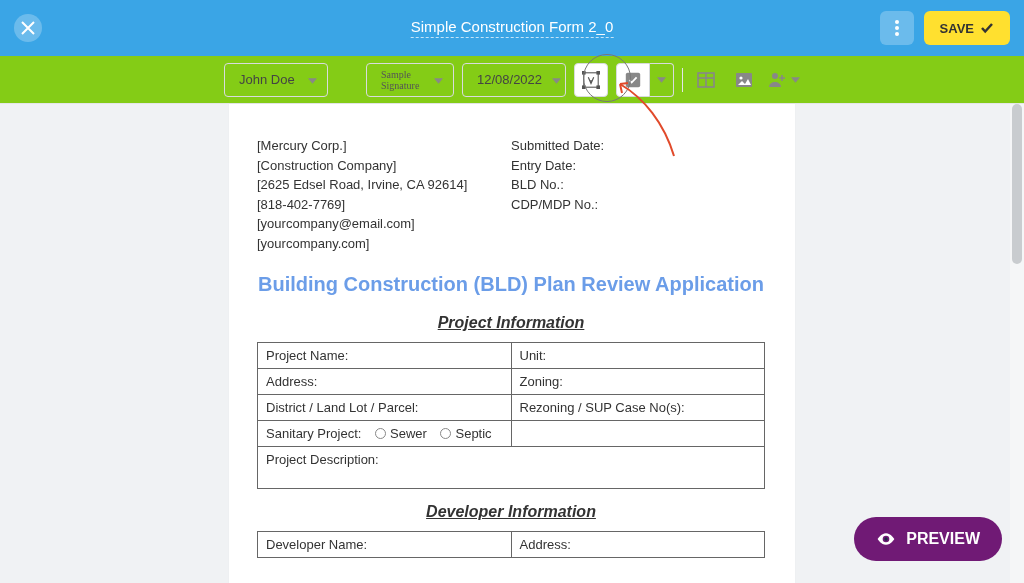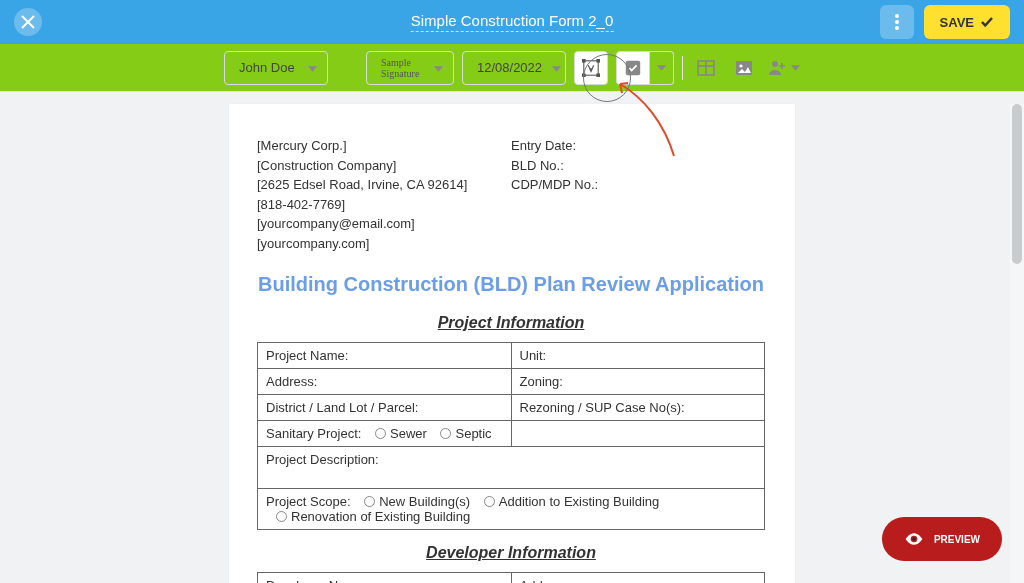--- a/index.html
+++ b/index.html
@@ -1,18 +1,18 @@
 <!DOCTYPE html>
 <html><head>
 <meta charset="utf-8">
 <style>
   * { box-sizing: border-box; margin: 0; padding: 0; }
   html, body { width: 1024px; height: 583px; overflow: hidden; font-family: Arial, Helvetica, sans-serif; background: #f0f2f4; }
   
-  .topbar { height: 44px; background: #3aa5e6; display: flex; align-items: center; padding: 0 14px; position: relative; }
+  .topbar { height: 56px; background: #3aa5e6; display: flex; align-items: center; padding: 0 14px; position: relative; }
   .close-btn { width: 28px; height: 28px; background: rgba(255,255,255,0.25); border-radius: 50%; display: flex; align-items: center; justify-content: center; cursor: pointer; }
   .close-btn svg { width: 14px; height: 14px; fill: #fff; }
   .topbar-title { position: absolute; left: 50%; transform: translateX(-50%); color: #fff; font-size: 15px; border-bottom: 1px dashed rgba(255,255,255,0.7); padding-bottom: 2px; }
   .topbar-right { margin-left: auto; display: flex; align-items: center; gap: 10px; padding-left: 48px; }
   .menu-btn { width: 34px; height: 34px; background: rgba(255,255,255,0.25); border-radius: 6px; display: flex; align-items: center; justify-content: center; cursor: pointer; }
   .menu-btn svg { width: 4px; height: 16px; fill: #fff; }
   .save-btn { height: 34px; padding: 0 16px; background: #ffe02f; border-radius: 6px; display: flex; align-items: center; gap: 6px; font-size: 13px; font-weight: 600; color: #333; cursor: pointer; }
   .save-btn svg { width: 14px; height: 14px; stroke: #333; fill: none; stroke-width: 2.5; }
   
   .toolbar { height: 48px; background: #84cc16; border-bottom: 1px solid #e4e6e8; display: flex; align-items: center; justify-content: center; gap: 8px; position: relative; }
@@ -47,21 +47,21 @@
   .doc-title { text-align: center; color: #6b9de8; font-size: 20px; font-weight: 700; margin-top: 20px; margin-bottom: 18px; }
   .sec-title { text-align: center; font-style: italic; font-weight: 700; text-decoration: underline; font-size: 16px; margin: 14px 0 10px 0; color: #333; }
   table.form { width: 100%; border-collapse: collapse; font-size: 13px; }
   table.form td { border: 1px solid #666; padding: 5px 8px; color: #333; }
   .opt { display: inline-block; margin-left: 10px; text-align: center; }
   .opt::before { content: ""; display: inline-block; width: 9px; height: 9px; border: 1px solid #888; border-radius: 50%; margin-right: 4px; vertical-align: -1px; }
   
   .scroll-track { position: absolute; top: 104px; bottom: 0; right: 0; width: 14px; background: #f5f6f7; }
   .scroll-thumb { position: absolute; top: 0; right: 2px; width: 10px; height: 160px; background: #c9cccf; border-radius: 5px; }
   
-  .preview-btn { position: absolute; right: 22px; bottom: 22px; height: 44px; padding: 0 22px; background: #b91c1c; color: #fff; border-radius: 22px; display: flex; align-items: center; gap: 10px; font-size: 10px; font-weight: 600; cursor: pointer; }
+  .preview-btn { position: absolute; right: 22px; bottom: 22px; height: 44px; padding: 0 22px; background: #701a75; color: #fff; border-radius: 22px; display: flex; align-items: center; gap: 10px; font-size: 16px; font-weight: 600; cursor: pointer; }
   .preview-btn svg { width: 20px; height: 20px; fill: #fff; }
 </style>
 </head>
 <body>
 
 <div class="topbar">
   <div class="close-btn">
     <svg viewBox="0 0 14 14">
         <path d="M1 1l12 12M13 1L1 13" stroke="#fff" stroke-width="2" fill="none"></path>
       </svg>
@@ -166,20 +166,21 @@
     <div class="page-head">
       <div class="head-col">
         <div>[Mercury Corp.]</div>
         <div>[Construction Company]</div>
         <div>[2625 Edsel Road, Irvine, CA 92614]</div>
         <div>[818-402-7769]</div>
         <div>[yourcompany@email.com]</div>
         <div>[yourcompany.com]</div>
       </div>
       <div class="head-col">
+        <div>Submitted Date:</div>
         <div>Entry Date:</div>
         <div>BLD No.:</div>
         <div>CDP/MDP No.:</div>
       </div>
     </div>
 
     <div class="doc-title">Building Construction (BLD) Plan Review Application</div>
 
     <div class="sec-title">Project Information</div>
     <table class="form">
@@ -200,28 +201,20 @@
         <td>
           <span>Sanitary Project:</span>
           <span class="opt">Sewer</span>
           <span class="opt">Septic</span>
         </td>
         <td></td>
       </tr>
       <tr>
         <td colspan="2" style="height:42px;vertical-align:top">Project Description:</td>
       </tr>
-      <tr>
-        <td colspan="2">
-          <span>Project Scope:</span>
-          <span class="opt">New Building(s)</span>
-          <span class="opt">Addition to Existing Building</span>
-          <span class="opt">Renovation of Existing Building</span>
-        </td>
-      </tr>
     </tbody>
       </table>
 
     <div class="sec-title">Developer Information</div>
     <table class="form">
       <tbody>
           <tr>
         <td style="width:50%">Developer Name:</td>
         <td>Address:</td>
       </tr>

